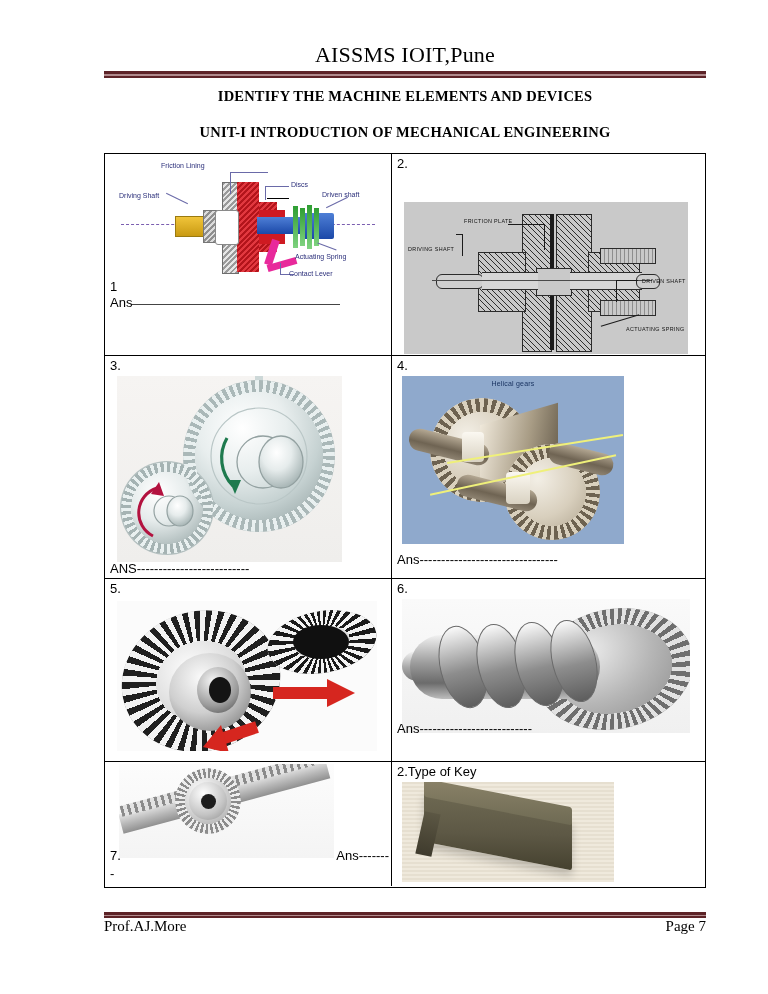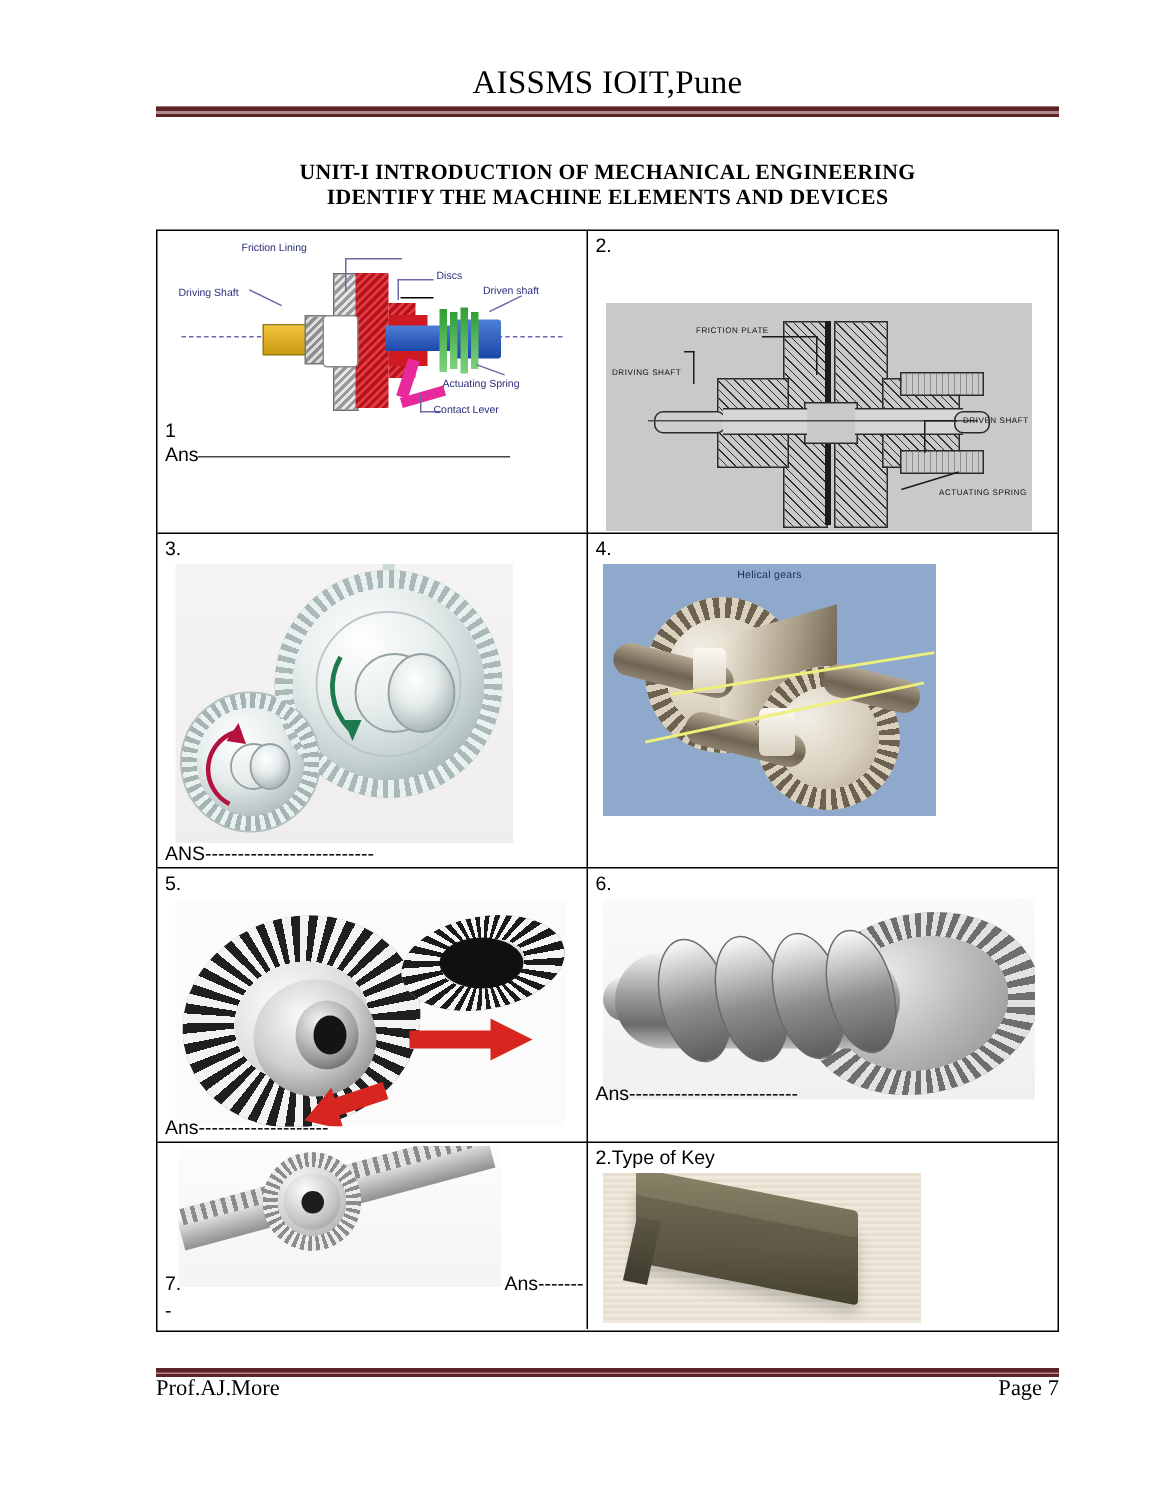--- a/index.html
+++ b/index.html
@@ -311,22 +311,22 @@
 <body>
 
 <div class="page">
 
   <div class="doc-header">
     <div class="org-title">AISSMS IOIT,Pune</div>
     <div class="header-rule"></div>
   </div>
 
   <div class="subtitle-block">
+    <p class="subtitle">IDENTIFY THE MACHINE ELEMENTS AND DEVICES</p>
     <p class="subtitle second">UNIT-I INTRODUCTION OF MECHANICAL ENGINEERING</p>
-    <p class="subtitle">IDENTIFY THE MACHINE ELEMENTS AND DEVICES</p>
   </div>
 
   <div class="qtable">
 
     <div class="trow row1">
 
       <div class="tcell left row1">
         <div class="fig c1-fig">
           <div class="c1-axis"></div>
           <div class="c1-flywheel"></div>
@@ -512,20 +512,25 @@
                       transform:rotate(-18deg);"></div>
           <div class="hshaft" style="left:54px;top:106px;width:82px;transform:rotate(14deg);"></div>
           <div class="hshaft" style="left:146px;top:72px;width:66px;transform:rotate(14deg);"></div>
           <div style="position:absolute;left:104px;top:96px;width:24px;height:32px;border-radius:4px;
                       background:linear-gradient(#fbf8f1,#d9d2c2);"></div>
 
           <div class="axisline" style="left:26px;top:98px;width:190px;transform:rotate(-12deg);"></div>
           <div class="axisline" style="left:44px;top:72px;width:178px;transform:rotate(-9deg);"></div>
         </div>
 
+        <div style="position:absolute;left:0;bottom:12px;width:100%;">
+          <div class="ansline">
+            <span>Ans</span><span>--------------------------------</span>
+          </div>
+        </div>
       </div>
     </div>
 
     <div class="trow row3">
 
       <div class="tcell left row3">
         <div class="qnum">5.</div>
 
         <div class="fig c5-fig">
 
@@ -550,25 +555,20 @@
           <div style="position:absolute;left:176px;top:24px;width:56px;height:34px;border-radius:50%;background:#101010;"></div>
 
           <svg style="position:absolute;left:0;top:0;" width="260" height="150">
             <path d="M156,92 L216,92" stroke="#d6261f" stroke-width="12" fill="none" stroke-linecap="butt"></path>
             <path d="M210,78 L238,92 L210,106 Z" fill="#d6261f"></path>
             <path d="M140,126 L98,140" stroke="#d6261f" stroke-width="12" fill="none"></path>
             <path d="M104,124 L86,146 L112,152 Z" fill="#d6261f"></path>
           </svg>
         </div>
 
-        <div style="position:absolute;left:0;bottom:3px;width:100%;">
-          <div class="ansline">
-            <span>Ans</span><span>--------------------</span>
-          </div>
-        </div>
       </div>
 
       <div class="tcell right row3">
         <div class="qnum">6.</div>
 
         <div class="fig c6-fig">
 
           <div class="wormwheel"></div>
           <div style="position:absolute;left:132px;top:10px;width:160px;height:120px;border-radius:50%;
                       background:repeating-conic-gradient(from 0deg,#6e6e6e 0deg 4deg,#e2e2e2 4deg 8deg);

